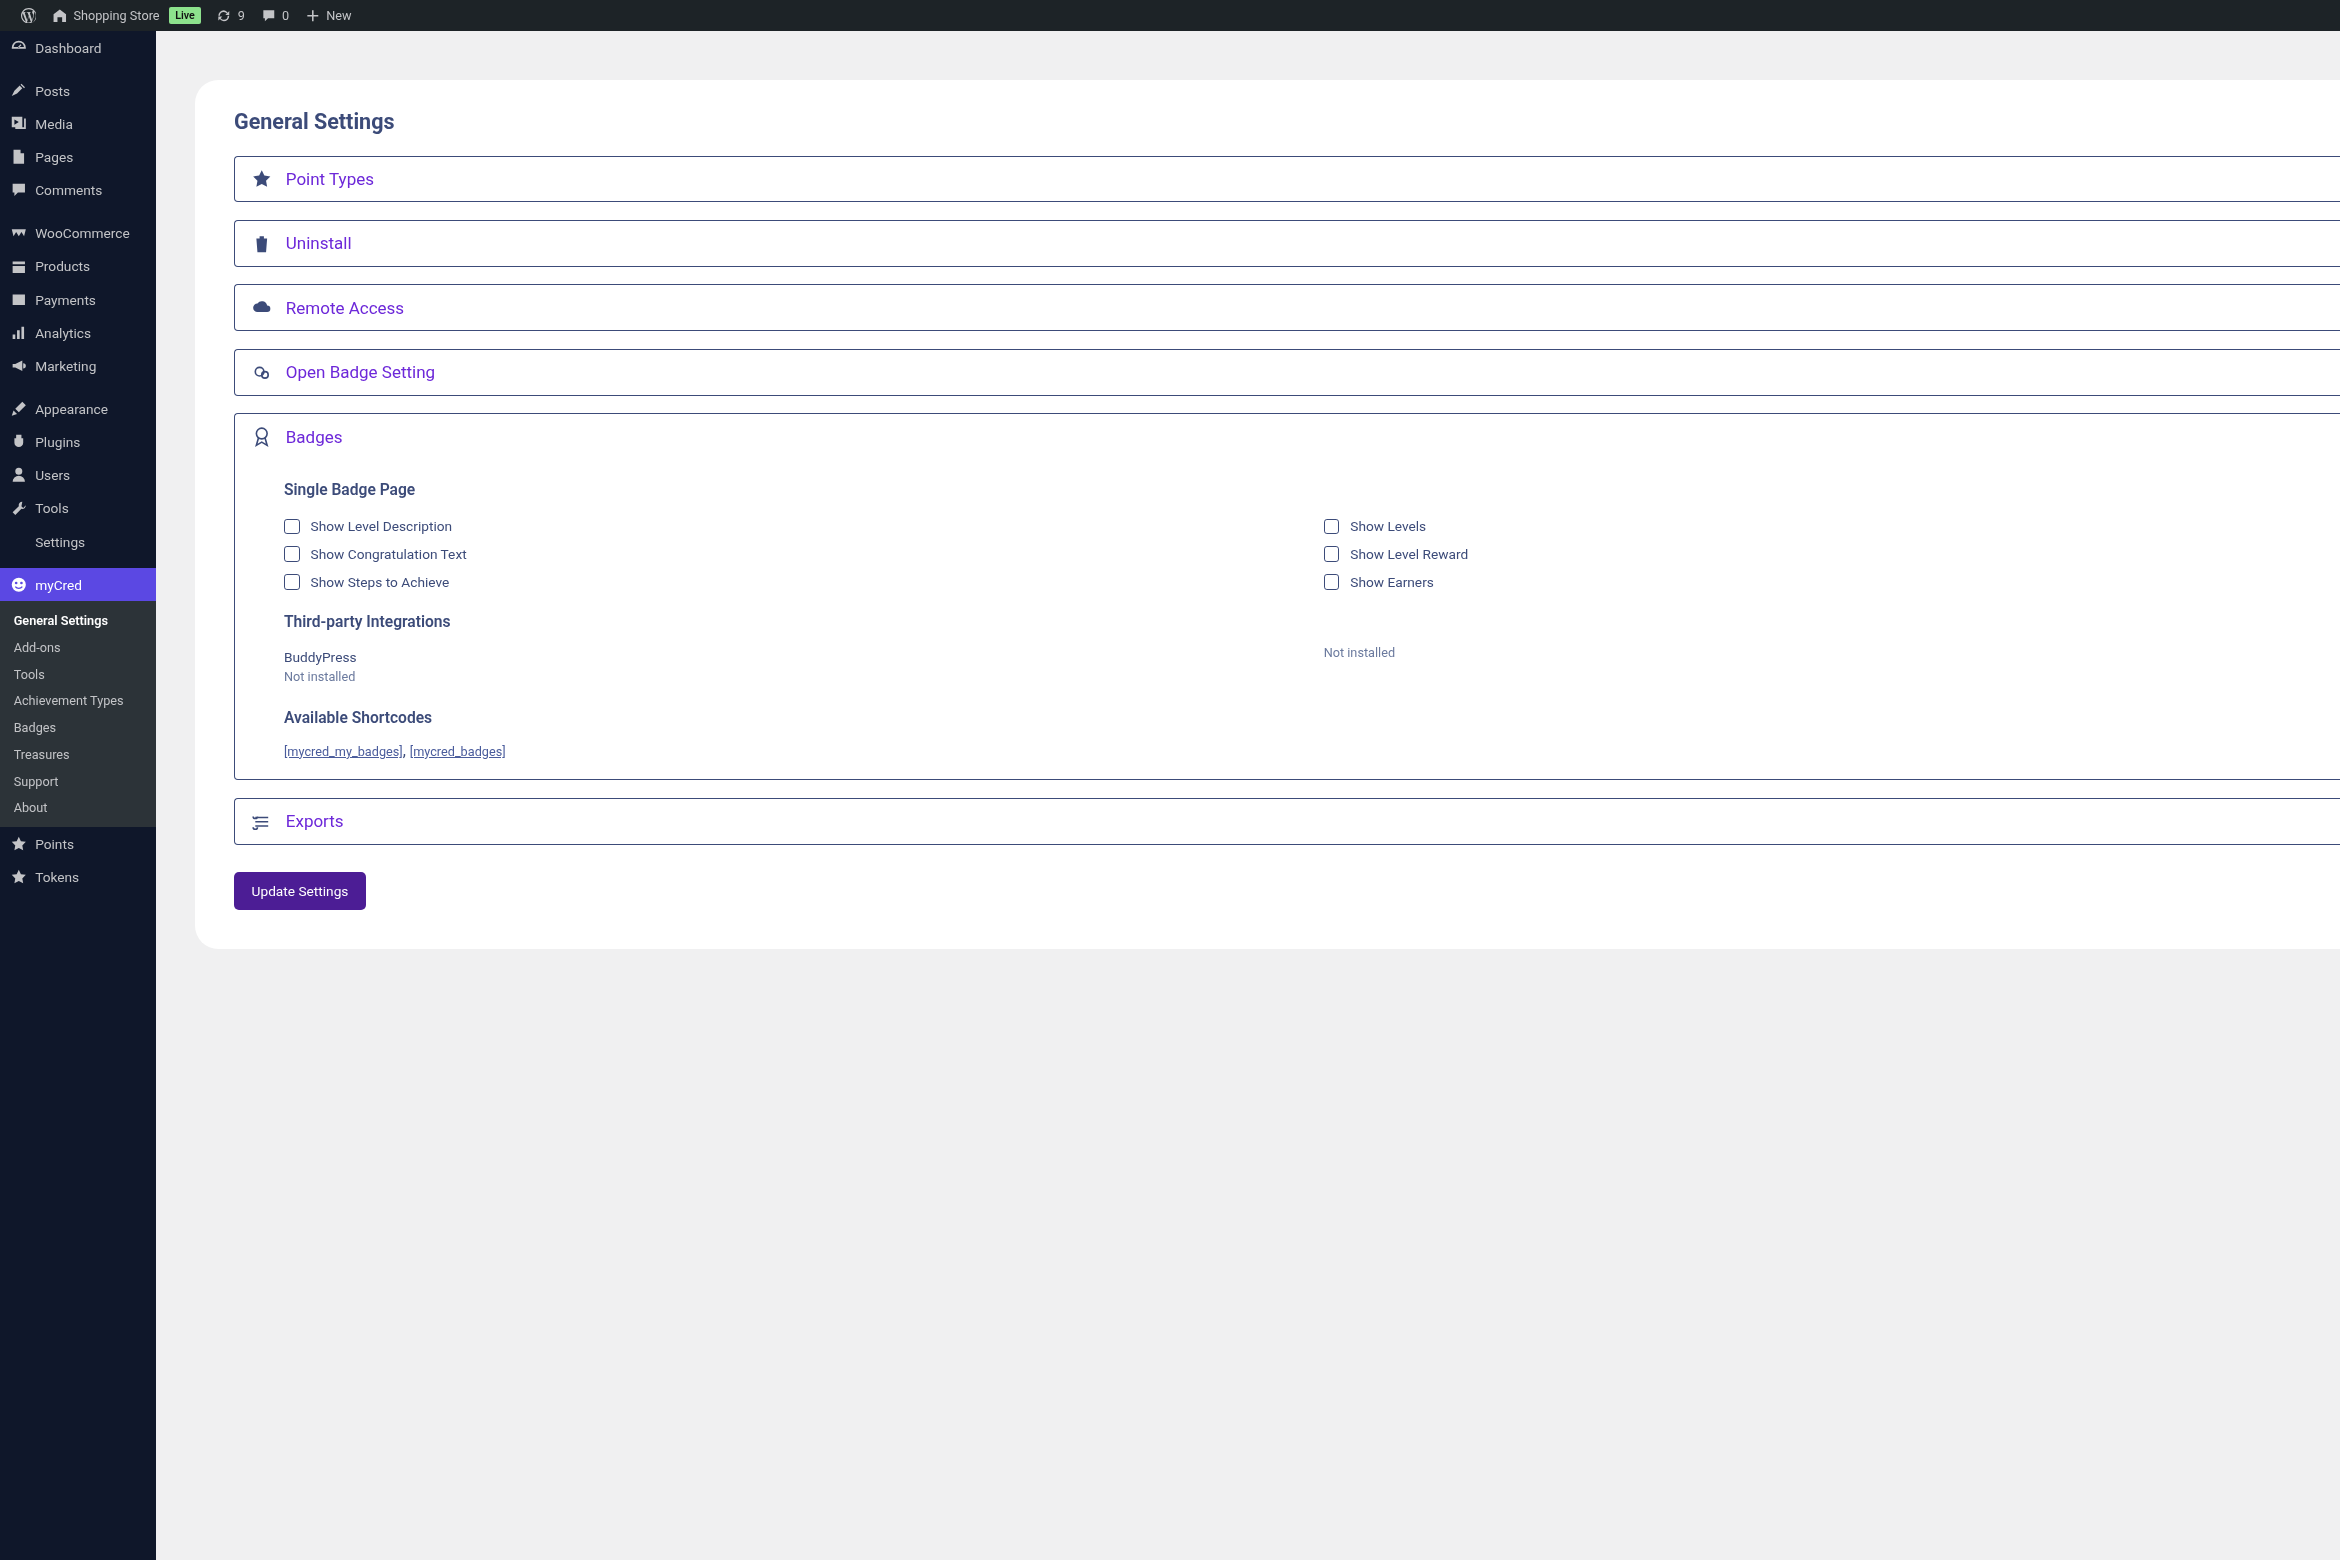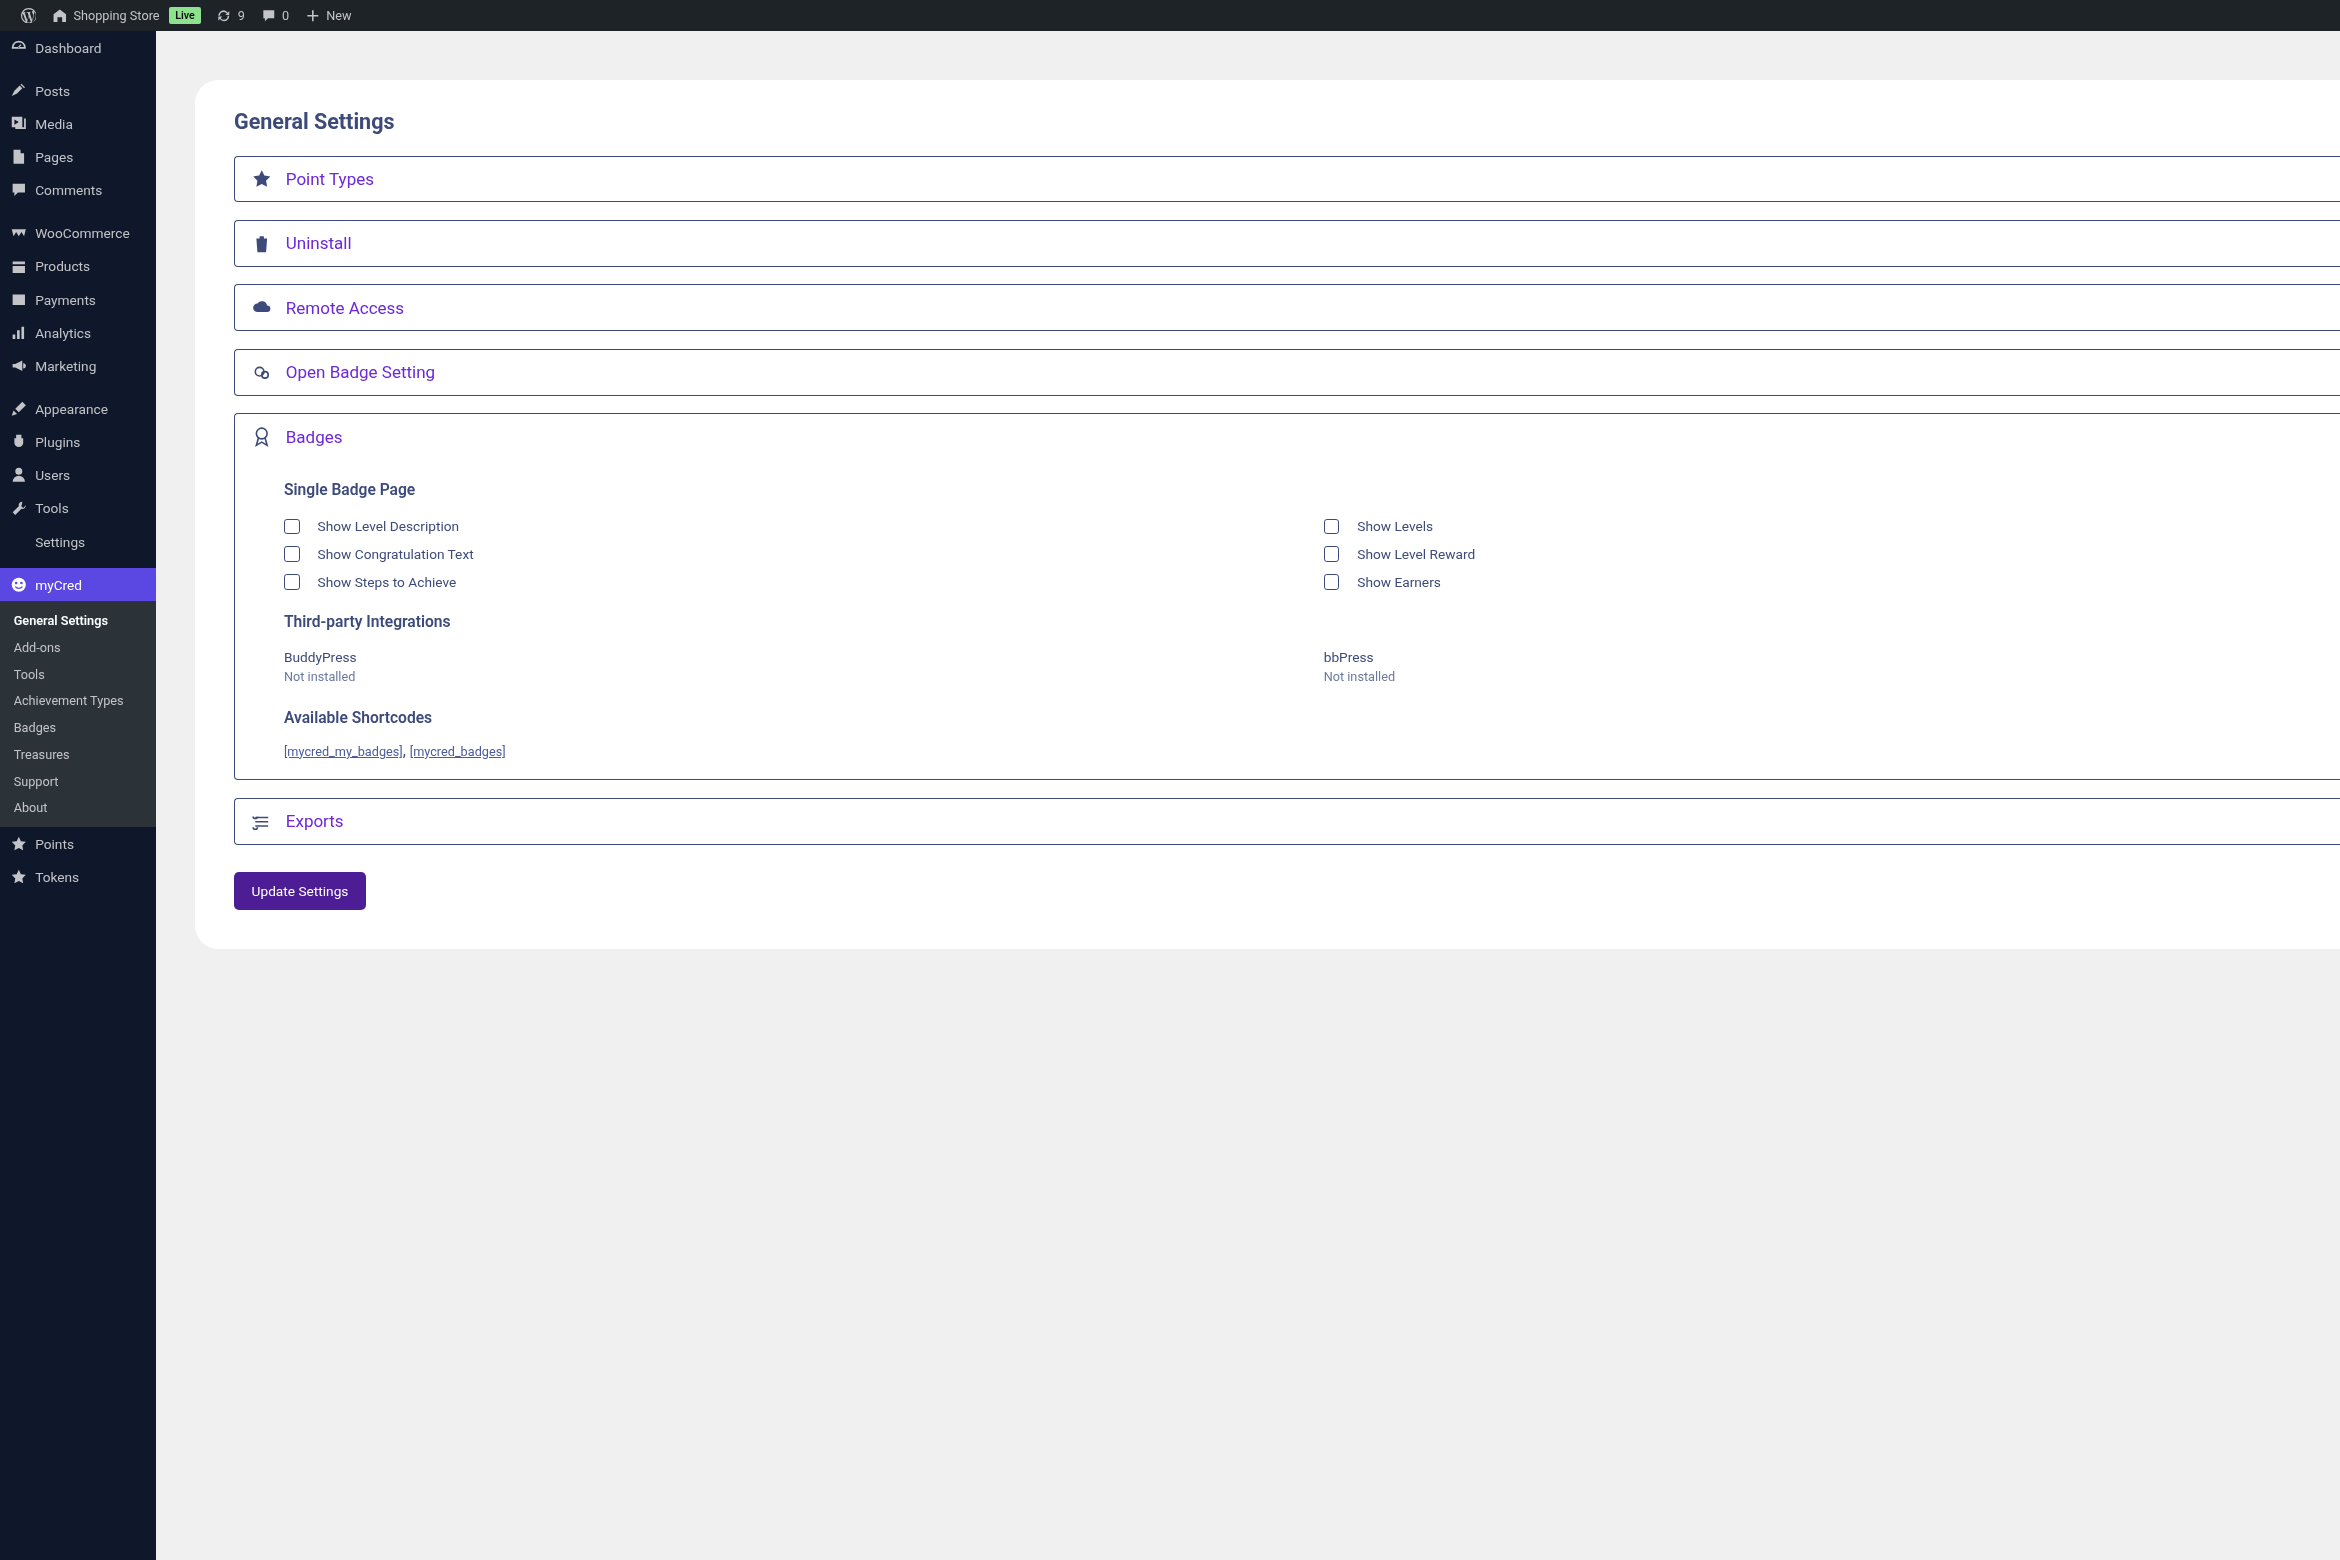--- a/index.html
+++ b/index.html
@@ -29,21 +29,21 @@
 
 .accordion { border: 1px solid #3c4b79; border-right: none; border-radius: 3.9px 0 0 3.9px; margin-bottom: 17.6px; }
 .accordion-header { display: flex; align-items: center; gap: 13.7px; padding: 11.7px 15.6px; cursor: pointer; }
 .accordion-header svg { width: 21.5px; height: 21.5px; fill: #3c4b79; flex-shrink: 0; }
 .accordion-header .acc-title { color: #6d28d9; font-size: 17px; font-weight: 400; }
 .accordion-body { padding: 11.7px 15.6px 19.5px 49px; color: #3c4b79; }
 
 .section-label { font-size: 15.6px; font-weight: 600; margin: 9.8px 0 13.7px; }
 .two-col { display: flex; gap: 39px; }
 .col { flex: 1; }
-.check-row { display: flex; align-items: center; gap: 18px; padding: 5.9px 0; font-size: 13.7px; }
+.check-row { display: flex; align-items: center; gap: 11px; padding: 5.9px 0; font-size: 13.7px; }
 .check-row input[type=checkbox] { width: 15.6px; height: 15.6px; border: 1.5px solid #3c4b79; border-radius: 2.9px; appearance: none; cursor: pointer; }
 .integration-name { font-size: 13.7px; margin: 3.9px 0; }
 .not-installed { font-size: 12.7px; color: #6b7a9e; margin-bottom: 11.7px; }
 .shortcode-link { color: #4a5c9c; font-size: 12.7px; text-decoration: underline; cursor: pointer; }
 .shortcode-sep { color: #3c4b79; }
 
 .update-btn { background: #4c1d95; color: #fff; border: none; padding: 10.7px 17.6px; border-radius: 4.9px; font-size: 13.7px; cursor: pointer; margin-top: 9.8px; }
 </style>
 </head>
 <body>
@@ -291,21 +291,20 @@
           </div>
         </div>
 
         <div class="section-label" style="margin-top:17.6px">Third-party Integrations</div>
         <div class="two-col">
           <div class="col">
             <div class="integration-name">BuddyPress</div>
             <div class="not-installed">Not installed</div>
           </div>
           <div class="col">
-            <div class="integration-name">bbPress</div>
             <div class="not-installed">Not installed</div>
           </div>
         </div>
 
         <div class="section-label" style="margin-top:13.7px">Available Shortcodes</div>
         <div>
           <a class="shortcode-link">[mycred_my_badges]</a><span class="shortcode-sep">, </span><a class="shortcode-link">[mycred_badges]</a>
         </div>
       </div>
     </div>

